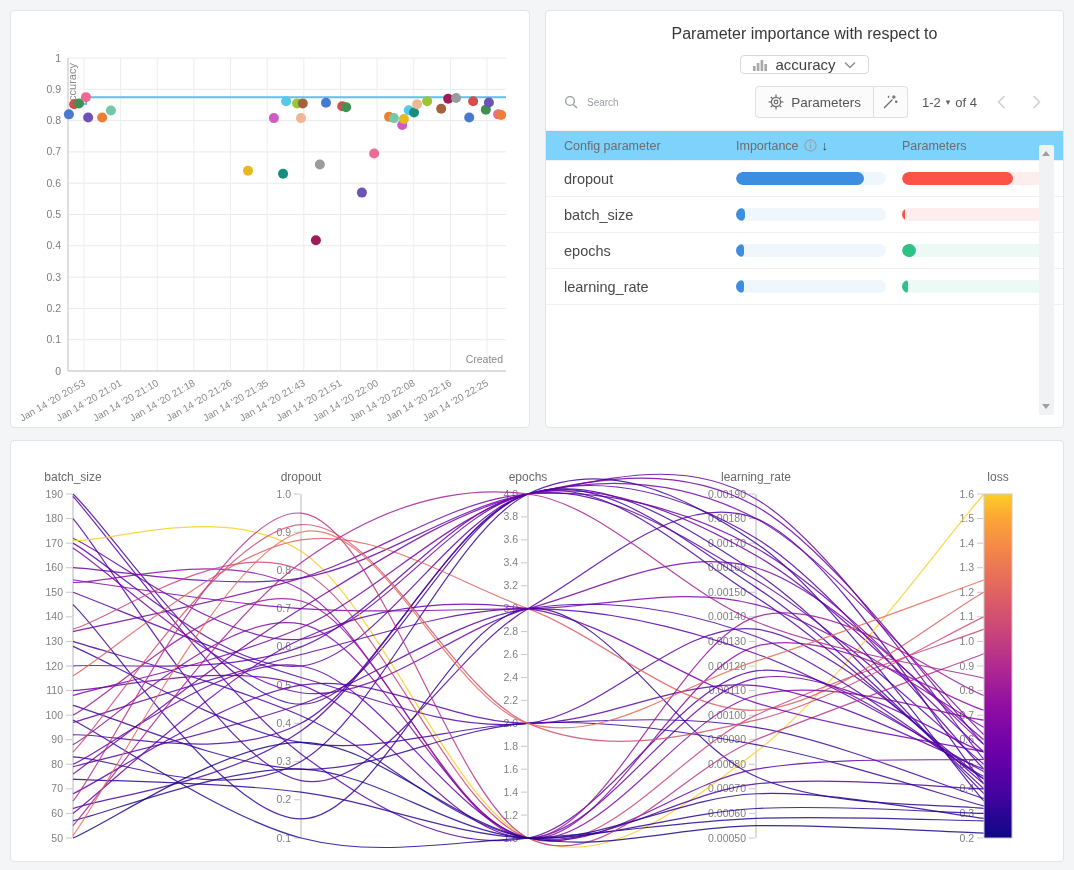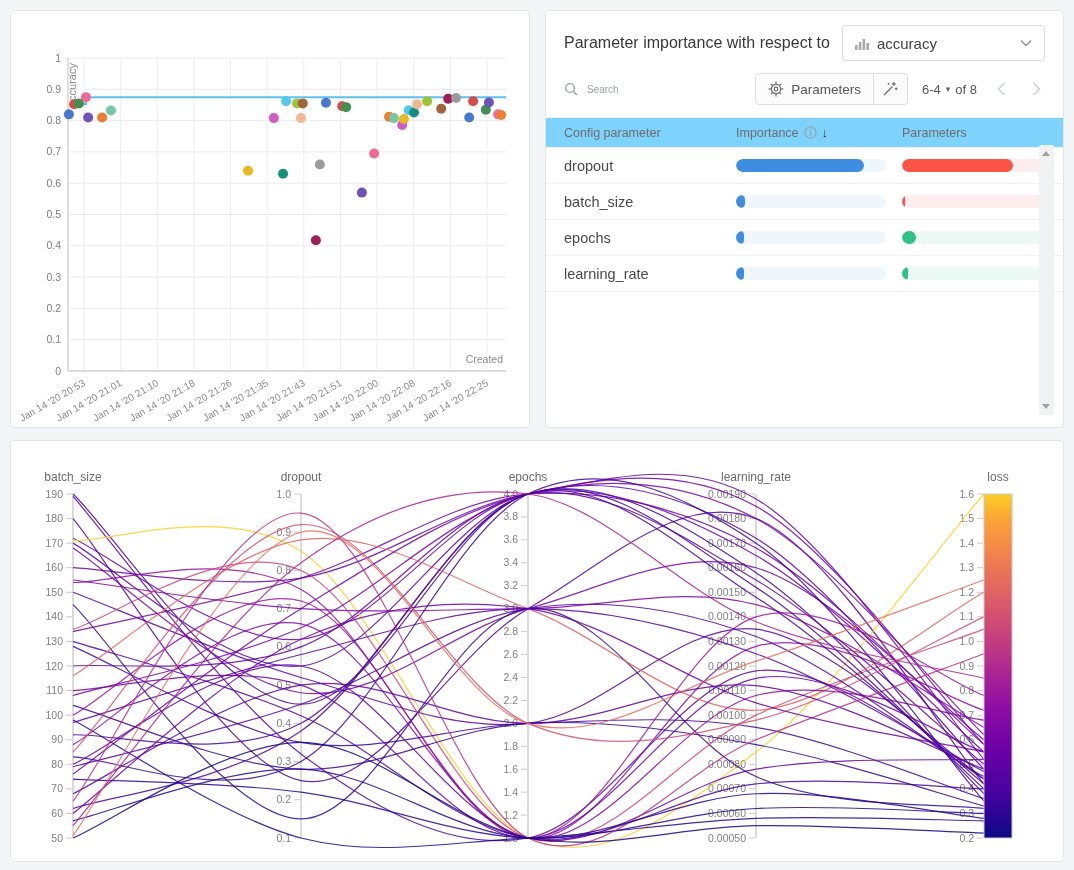--- a/index.html
+++ b/index.html
@@ -19,21 +19,21 @@
   #card-parallel{left:10px;top:440px;width:1054px;height:422px;}
 
   .scatter-title{
     position:absolute;top:24px;left:0;width:100%;
     text-align:center;font-size:14px;font-weight:bold;color:#3c3c3c;
   }
   #scatter-svg,#parallel-svg{position:absolute;left:0;top:0;}
 
   
   .imp-inner{padding:14px 18px 0 18px;}
-  .imp-header{display:flex;align-items:center;gap:12px;}
+  .imp-header{display:flex;align-items:center;gap:12px;flex-direction:column;}
   .imp-title{font-size:16px;color:#383838;white-space:nowrap;}
   .metric-select{
     display:flex;align-items:center;gap:8px;flex:1;
     height:36px;border:1px solid #d9dadc;border-radius:4px;
     padding:0 12px;box-sizing:border-box;cursor:pointer;background:#fff;
   }
   .metric-select .label{font-size:15px;color:#424242;flex:1;}
   .toolbar{display:flex;align-items:center;margin-top:12px;height:32px;}
   .searchbox{flex:1;display:flex;align-items:center;gap:7px;}
   .searchbox input{
@@ -243,23 +243,23 @@
                   <line x1="14.2" y1="6.5" x2="14.2" y2="8.9"></line>
                   <line x1="13" y1="7.7" x2="15.4" y2="7.7"></line>
                   <line x1="6.5" y1="1.8" x2="6.5" y2="3.8"></line>
                 </g>
               </svg>
           </span>
         </div>
       </div>
 
       <div class="pagination">
-        <span>6-4</span>
+        <span>1-2</span>
         <span class="caret">▾</span>
-        <span>of 8</span>
+        <span>of 4</span>
       </div>
 
       <div class="pager-arrows">
         <span class="pg">
           <svg width="9" height="14" viewBox="0 0 9 14">
               <polyline points="7.5,1 1.5,7 7.5,13" fill="none" stroke="#ccd1d6" stroke-width="1.6"></polyline>
             </svg>
         </span>
         <span class="pg">
           <svg width="9" height="14" viewBox="0 0 9 14">

